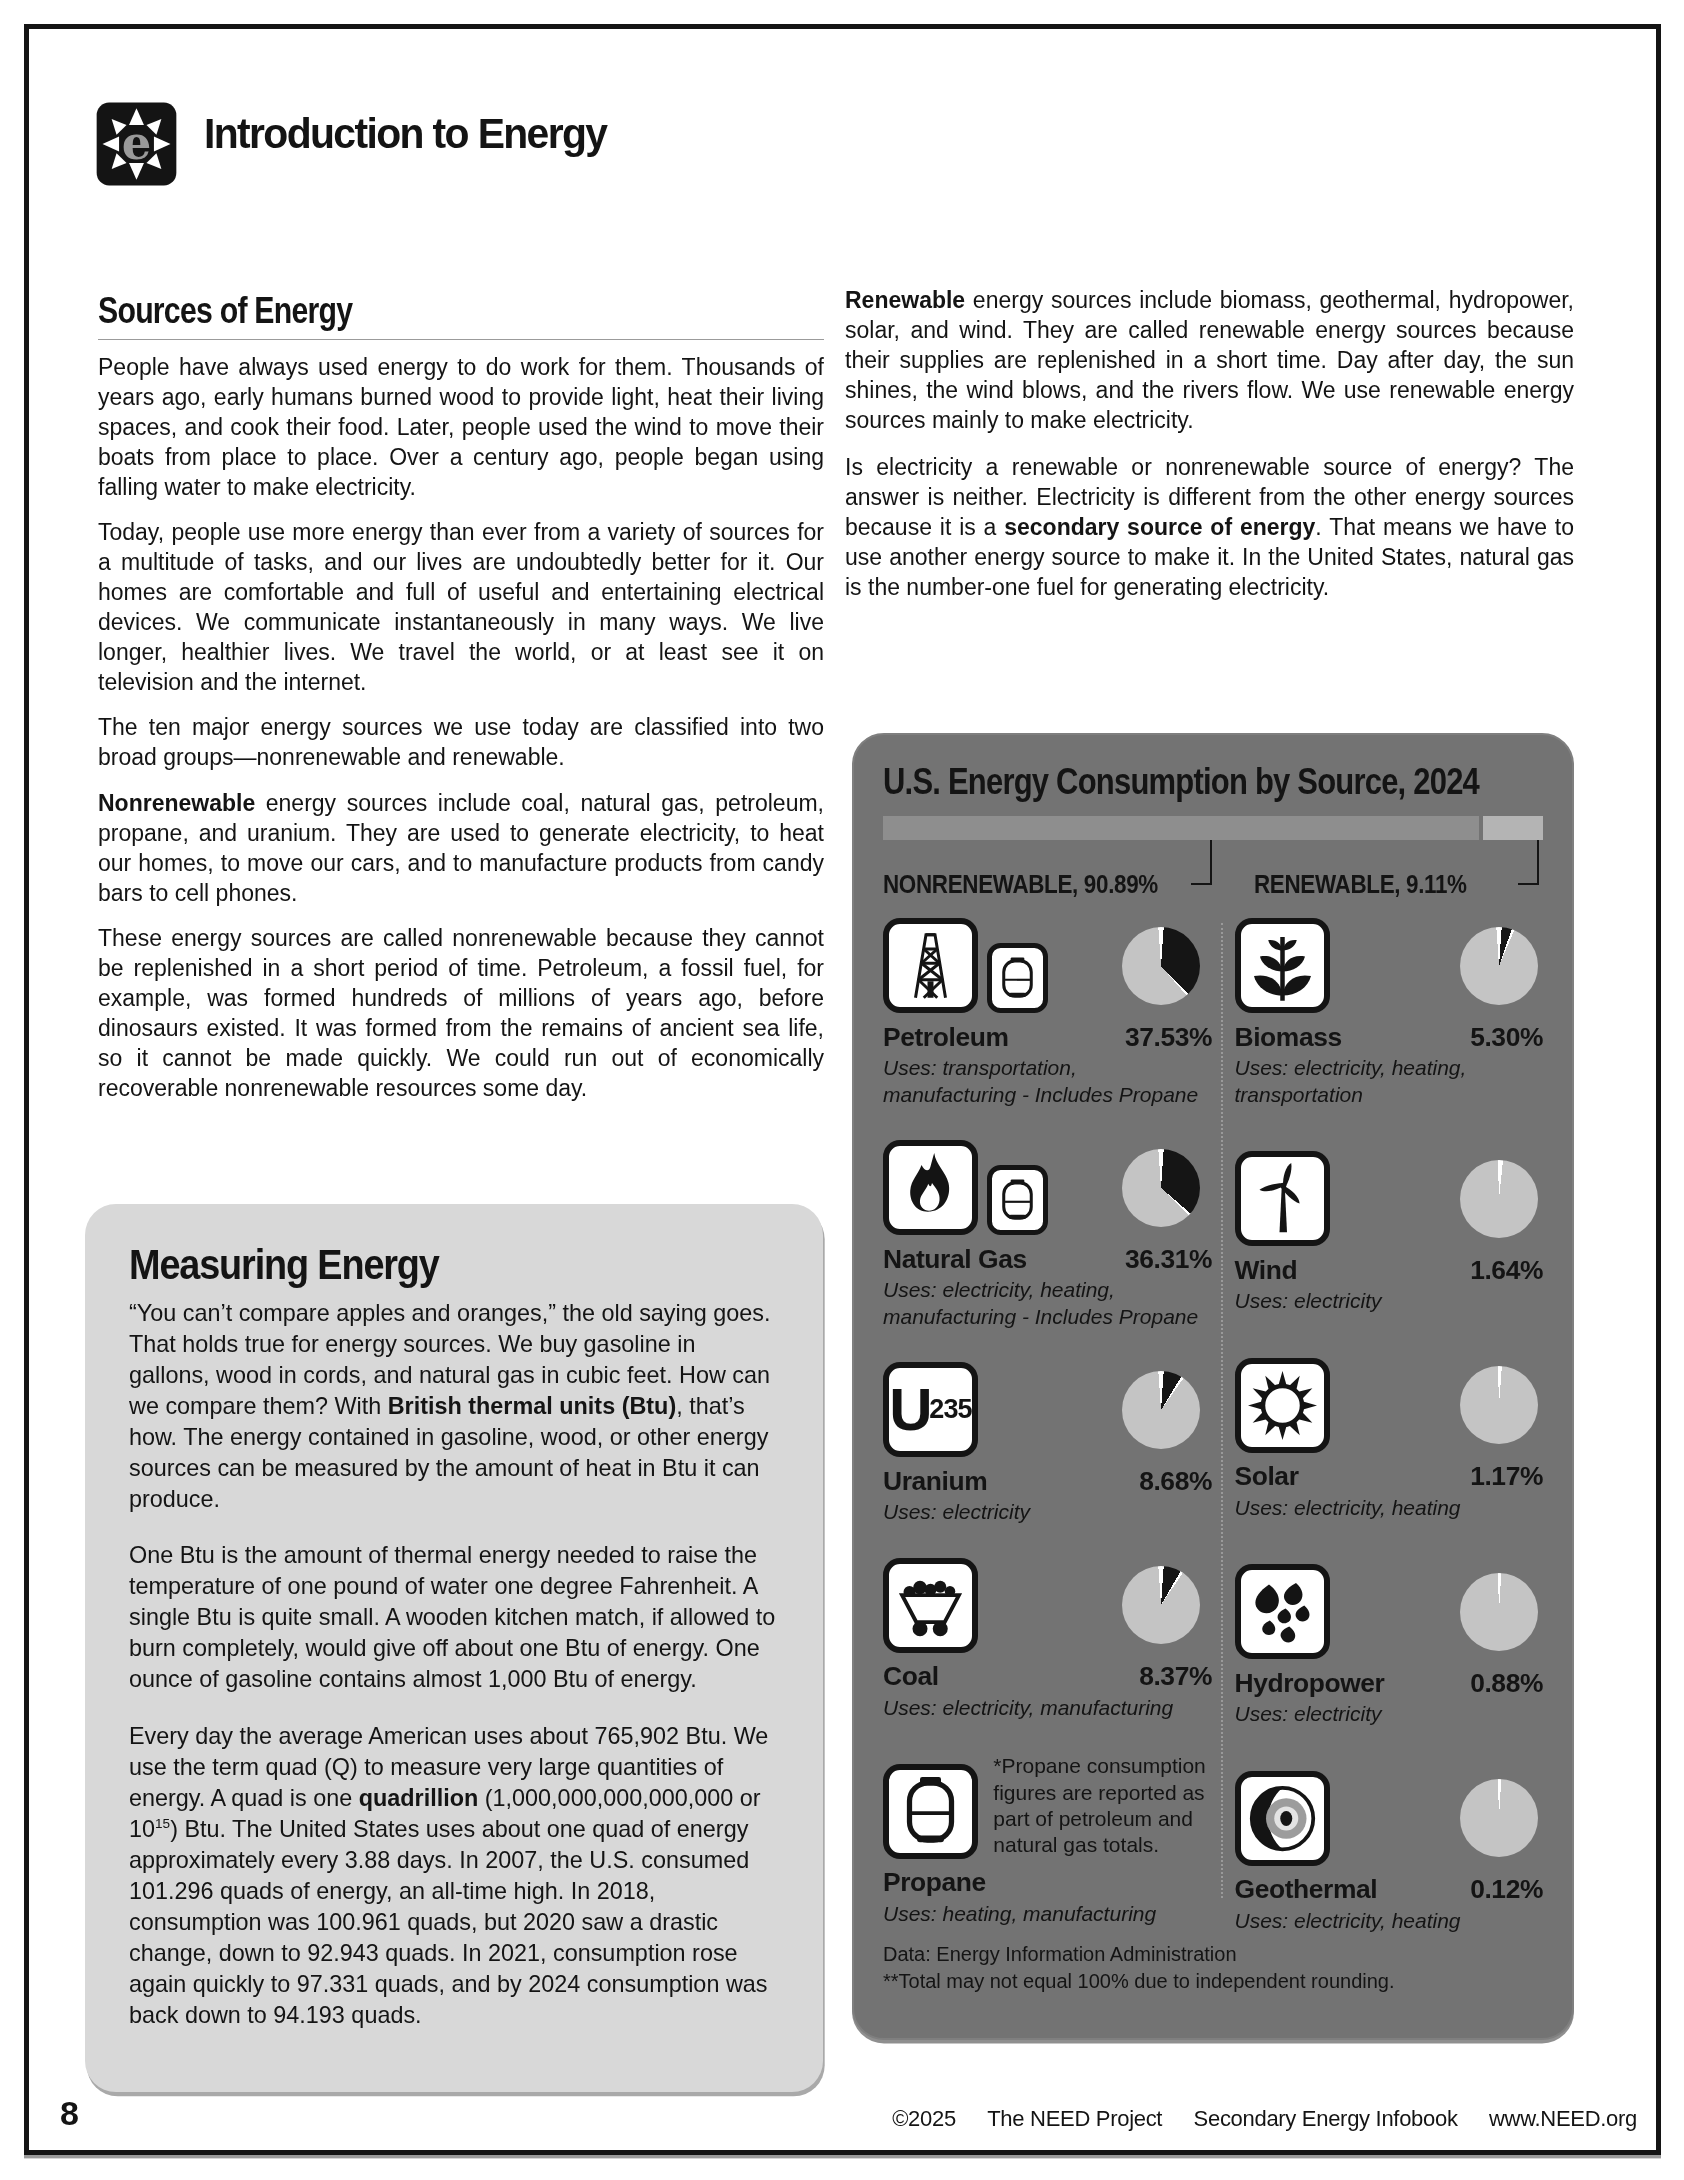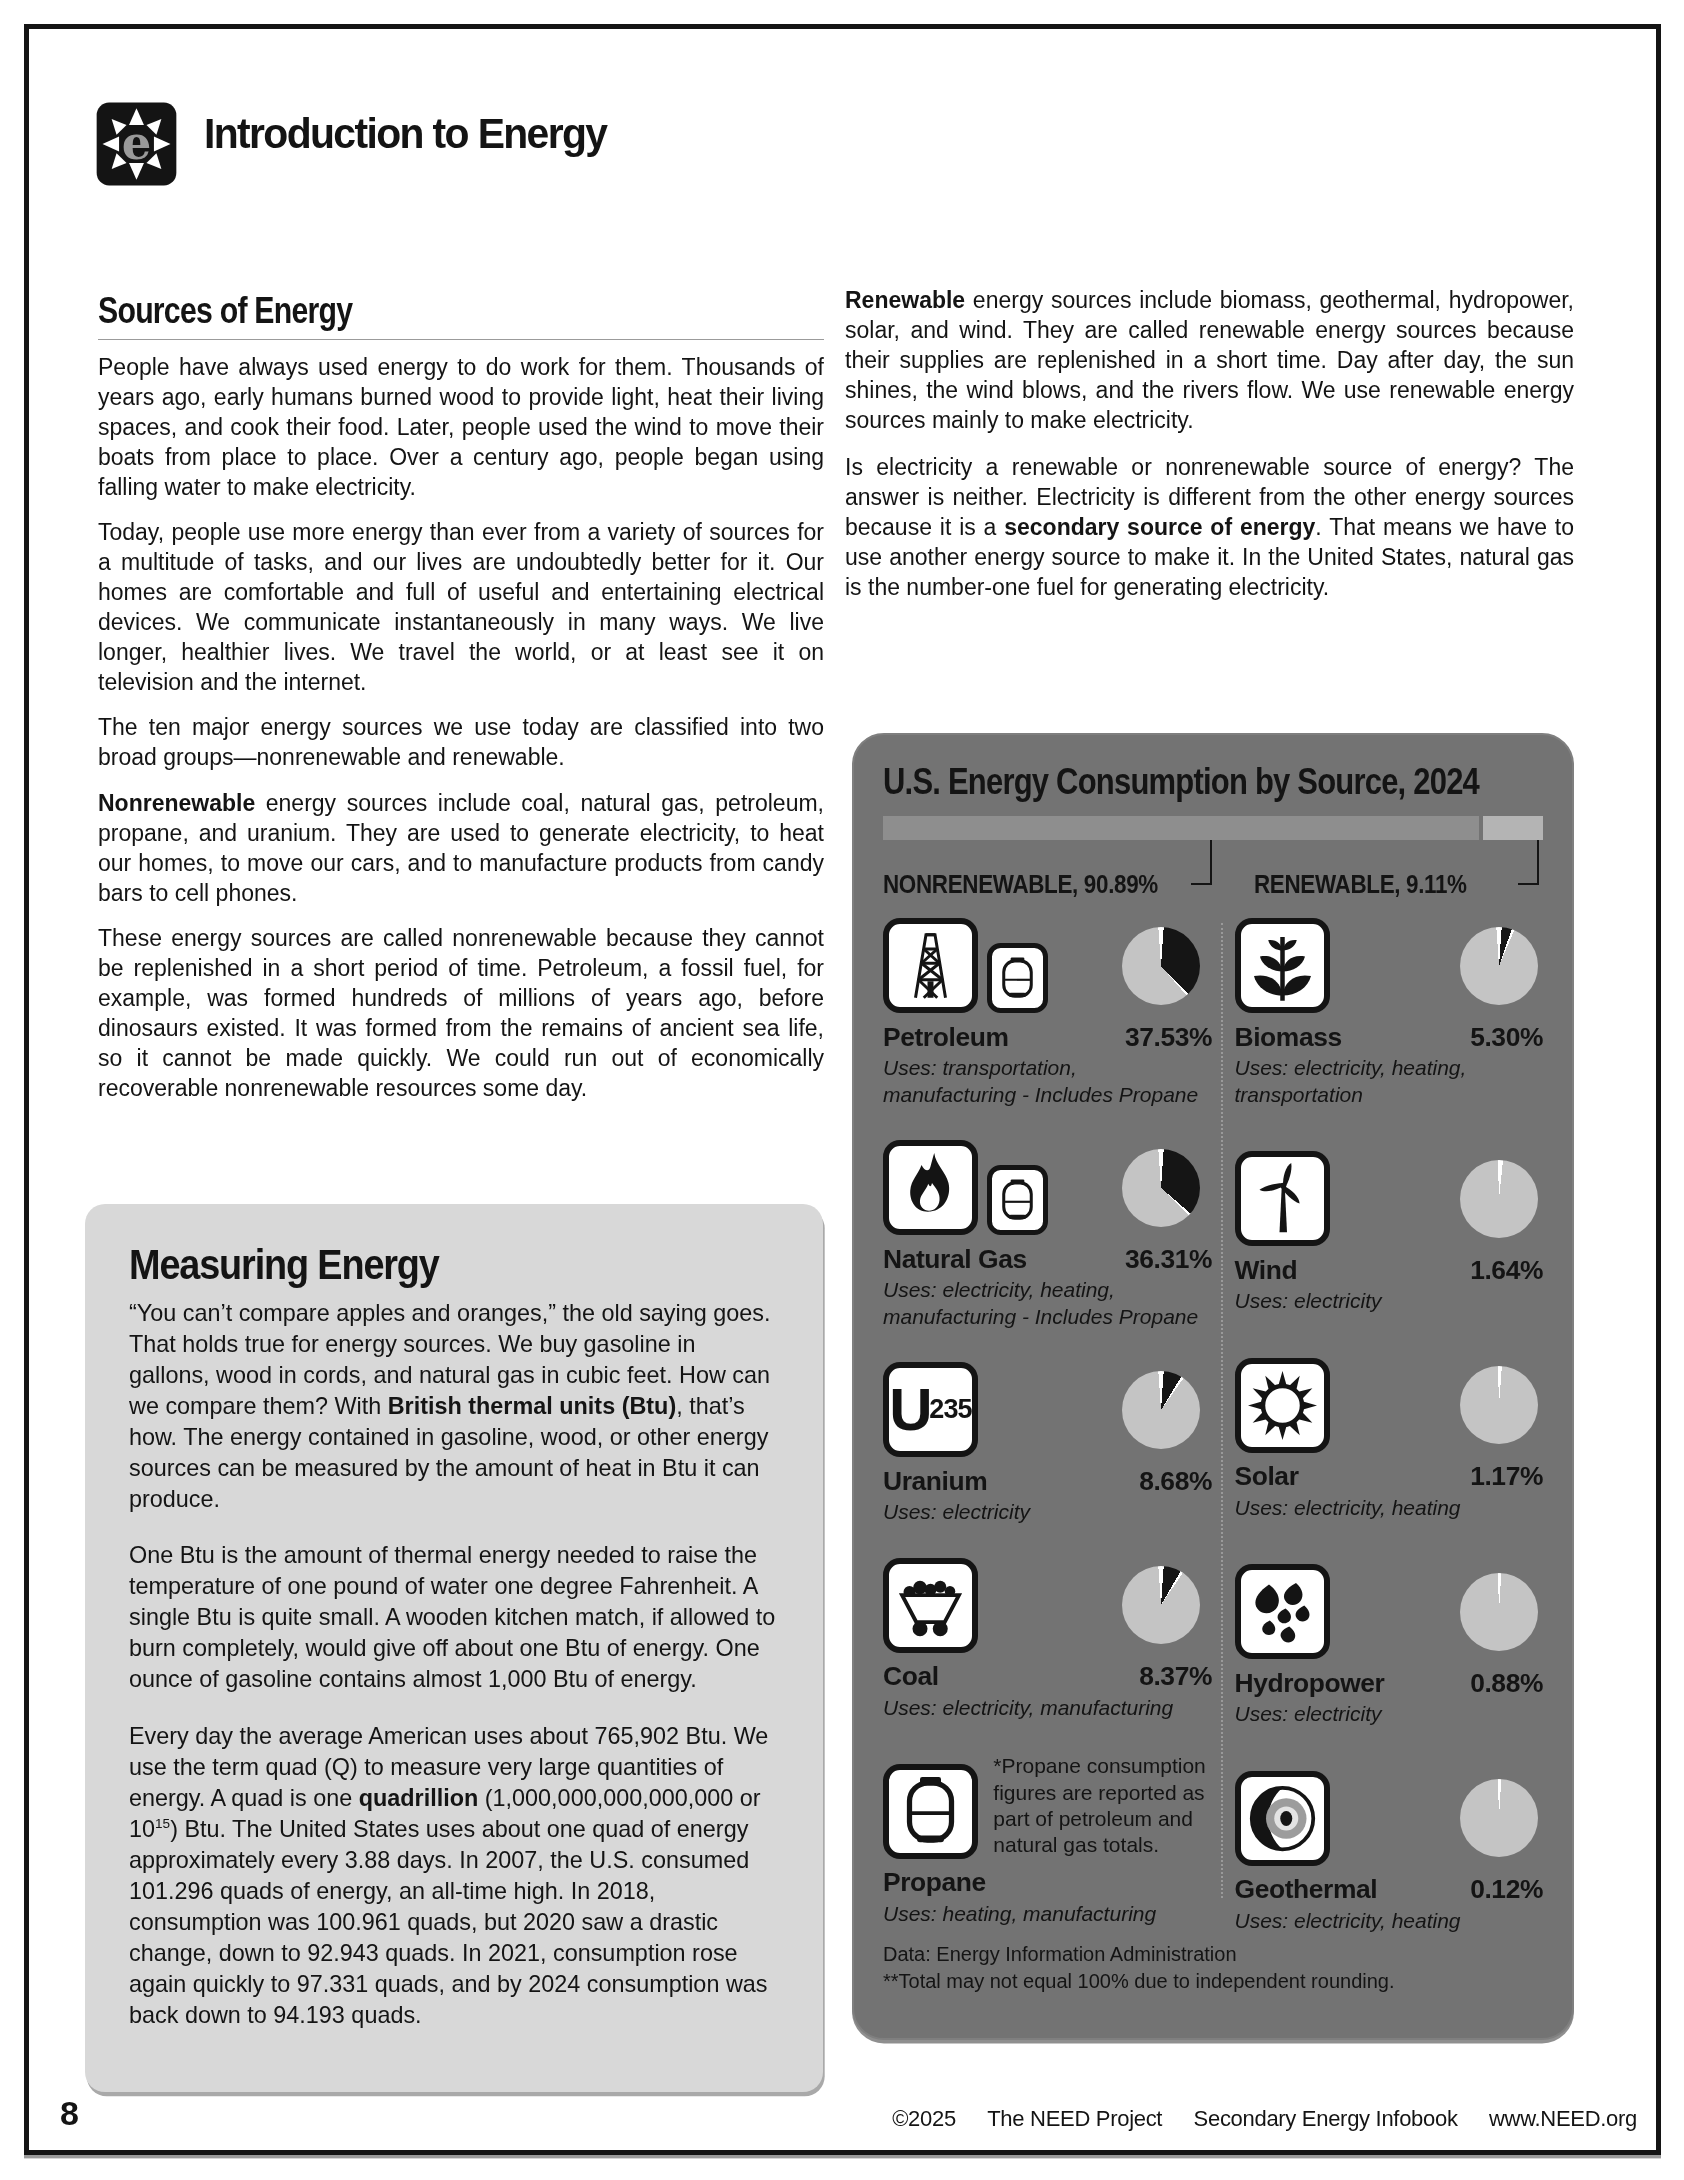--- a/index.html
+++ b/index.html
@@ -15,21 +15,21 @@
 
   
   #left-col{position:absolute;left:98px;top:290px;width:726px;}
   #right-col{position:absolute;left:845px;top:285px;width:729px;}
   .sec-head{margin:0;font-size:36px;font-weight:700;letter-spacing:-0.9px;transform:scaleX(.84);transform-origin:left;white-space:nowrap;}
   .rule{border-top:1.7px solid #9b9b9b;margin-top:6.8px;margin-bottom:12px;}
   .body-p{margin:0 0 15.3px 0;font-size:23px;line-height:30px;text-align:justify;}
   #right-col .body-p{margin-bottom:17px;}
 
   
-  #measuring{position:absolute;left:85px;top:1204px;width:738px;height:888px;box-sizing:border-box;background:#d8d8d8;border-radius:20px;box-shadow:1.7px 4.3px 0 #a9a9a9;padding:36px 44px;}
+  #measuring{position:absolute;left:85px;top:1204px;width:738px;height:888px;box-sizing:border-box;background:#d8d8d8;border-radius:31px;box-shadow:1.7px 4.3px 0 #a9a9a9;padding:36px 44px;}
   #measuring h2{margin:0 0 8.5px 0;font-size:43px;font-weight:700;letter-spacing:-1.3px;transform:scaleX(.88);transform-origin:left;white-space:nowrap;}
   #measuring .body-p{text-align:left;font-size:23.4px;line-height:31px;margin:0 0 25.6px 0;}
 
   
   #infographic{position:absolute;left:852px;top:733px;width:722px;height:1307px;box-sizing:border-box;border:2.6px solid #7f7f7f;border-radius:32px;box-shadow:0 3.4px 0 #8f8f8f;padding:25.6px 29px;background:#737373;overflow:hidden;}
   #ig-title{margin:0;font-size:36px;font-weight:700;letter-spacing:-0.9px;transform:scaleX(.86);transform-origin:left;white-space:nowrap;}
   #bar-zone{position:relative;margin-top:13.6px;height:97px;}
   #bar{display:flex;gap:4.3px;height:24px;}
   #bar .seg{height:100%;}
   .conn{position:absolute;border-right:2.6px solid #141414;border-bottom:2.6px solid #141414;width:19px;height:43px;top:24px;}

